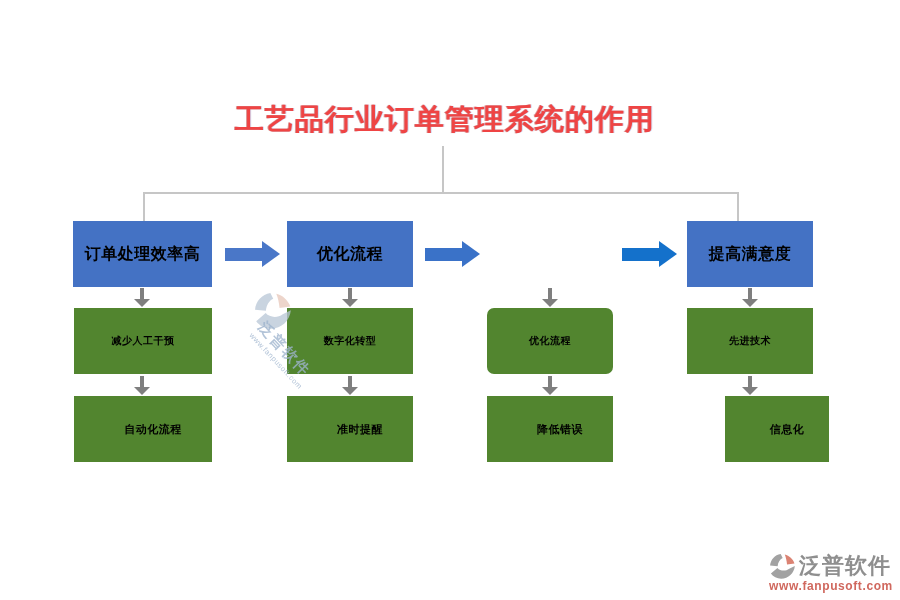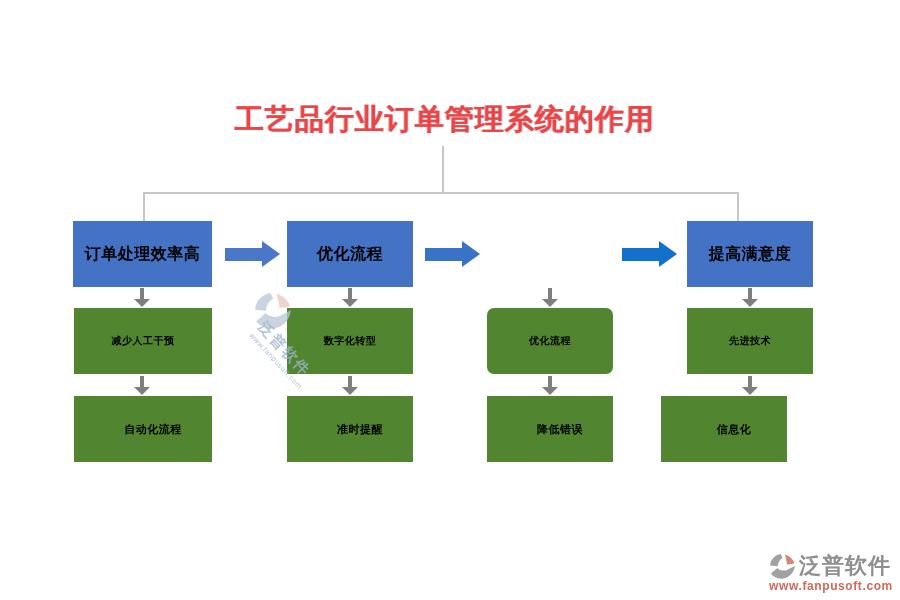--- a/index.html
+++ b/index.html
@@ -113,21 +113,21 @@
   <div class="box hboxrow" style="left: 687px; width: 126px; background: rgb(68, 114, 196);">提高满意度</div>
   <div class="varrow va-top" style="left:742px;">
     <div class="shaft" style="background: rgb(127, 127, 127);"></div>
     <div class="head" style="border-top-color: rgb(127, 127, 127);"></div>
   </div>
   <div class="box row1" style="left: 687px; width: 126px; background: rgb(82, 133, 47);">先进技术</div>
   <div class="varrow va-mid" style="left:742px;">
     <div class="shaft" style="background: rgb(127, 127, 127);"></div>
     <div class="head" style="border-top-color: rgb(127, 127, 127);"></div>
   </div>
-  <div class="box row2" style="left: 661px; width: 126px; background: rgb(82, 133, 47);">信息化</div>
+  <div class="box row2" style="left: 725px; width: 104px; background: rgb(82, 133, 47);">信息化</div>
 
   <div class="watermark">
     <svg width="42" height="42" viewBox="0 0 32 32" style="opacity:0.75;">
       <path fill="#b8c6d6" d="M14 2.3 C7.5 3.3 2.8 8.6 2.3 15 L10.6 15.8 C11 11.5 13 8 16.2 6.6 Z"></path>
       <path fill="#e8c7ba" d="M18.5 2.8 C23.5 4 27.6 7.8 29.2 12.6 L21 13.8 C20.6 9.8 19.8 5.8 18.5 2.8 Z"></path>
       <path fill="#b8c6d6" d="M29.6 15.5 C28.8 23.5 22.5 29.5 14.5 29.5 C9.8 29.5 5.8 27.3 3.2 23.8 L10.4 17.6 C13.4 21 19.4 21.6 23.4 18.4 Z"></path>
     </svg>
     <div class="wm-text">
       <div class="wm-brand">泛普软件</div>
       <div class="wm-url">www.fanpusoft.com</div>

